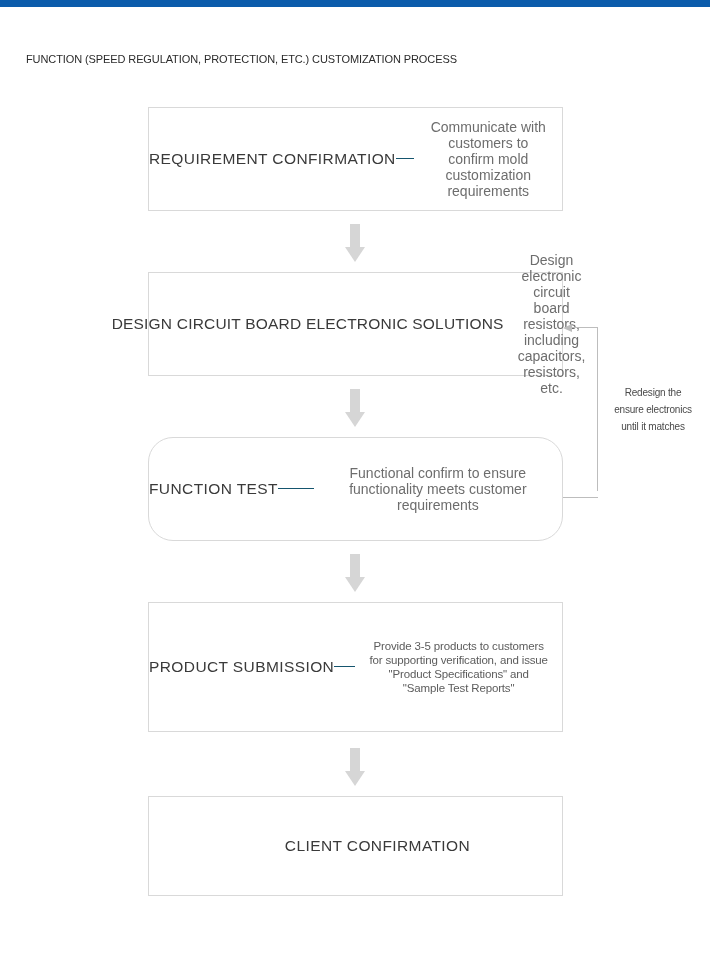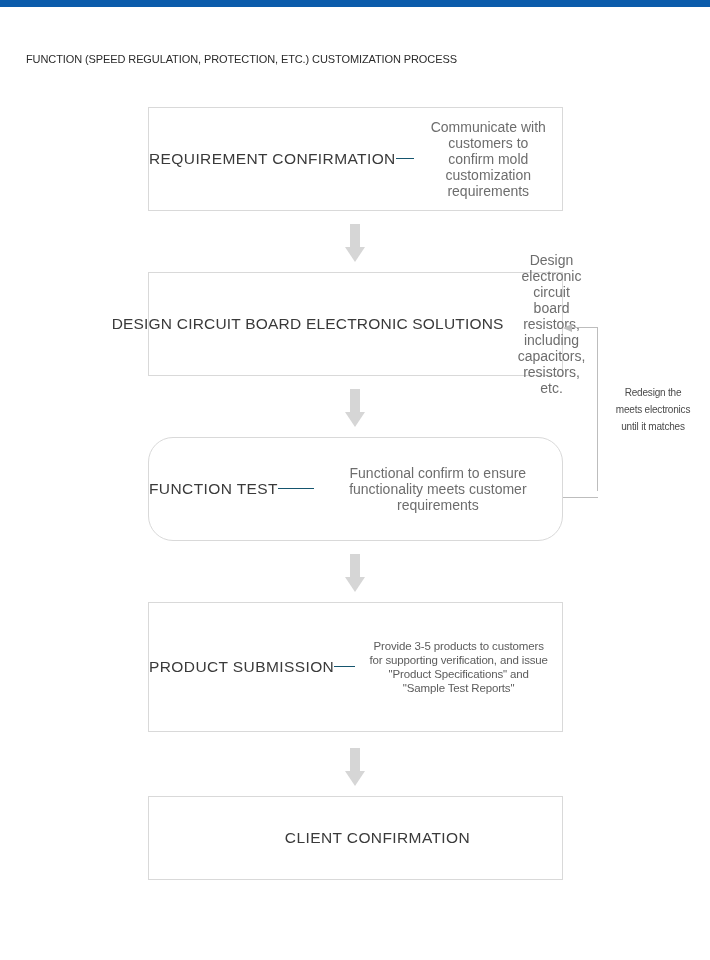--- a/index.html
+++ b/index.html
@@ -57,21 +57,21 @@
     background: #ffffff;
     display: flex;
     flex-direction: row;
     align-items: center;
     justify-content: center;
   }
   .flow-box.b1 { top: 107px;  height: 104px; }
   .flow-box.b2 { top: 272px;  height: 104px; }
   .flow-box.b3 { top: 437px;  height: 104px; border-radius: 25px; }
   .flow-box.b4 { top: 602px;  height: 130px; justify-content: center; }
-  .flow-box.b5 { top: 796px;  height: 84px; padding-left: 44px; }
+  .flow-box.b5 { top: 796px;  height: 100px; padding-left: 44px; }
 
   .box-title {
     font-size: 15.5px;
     color: #3a3a3a;
     letter-spacing: 0.4px;
     font-weight: 400;
     text-align: center;
     line-height: 20px;
     white-space: nowrap;
   }
@@ -247,17 +247,17 @@
 
   <div class="loop">
     <div class="seg-bottom"></div>
     <div class="seg-vert"></div>
     <div class="seg-top"></div>
     <div class="arrow-head"></div>
   </div>
 
   <div class="loop-label">
     <span class="ll">Redesign the</span>
-    <span class="ll">meets electronics</span>
+    <span class="ll">ensure electronics</span>
     <span class="ll">until it matches</span>
   </div>
 
 </div>
 
 </body></html>

